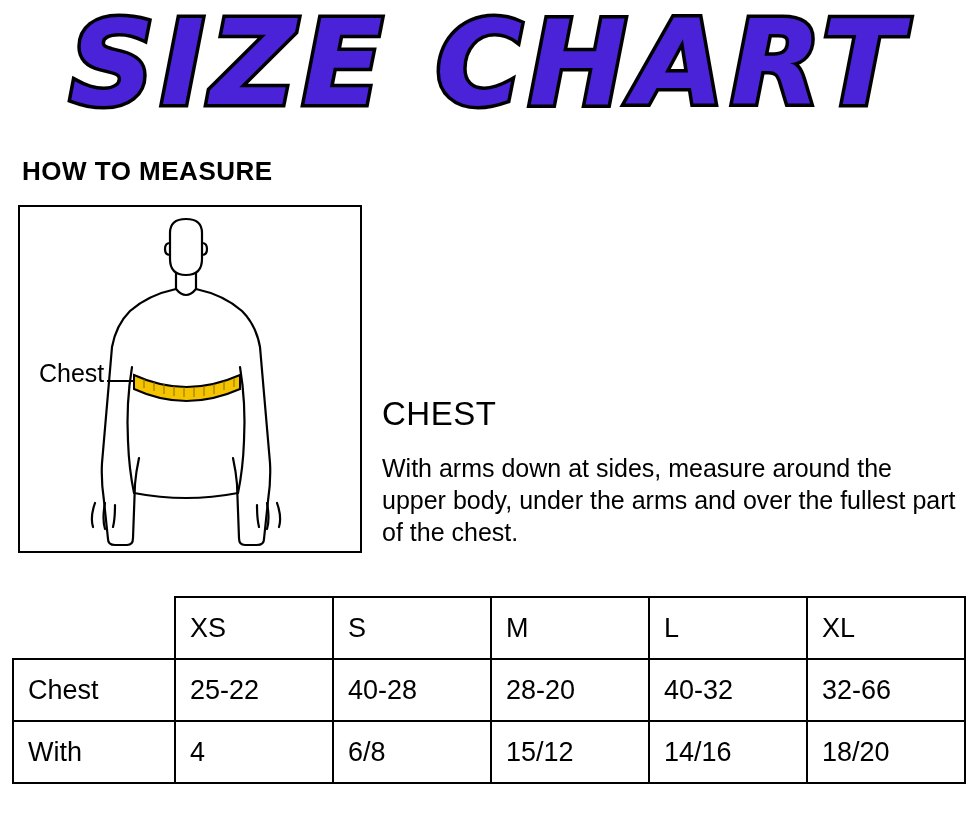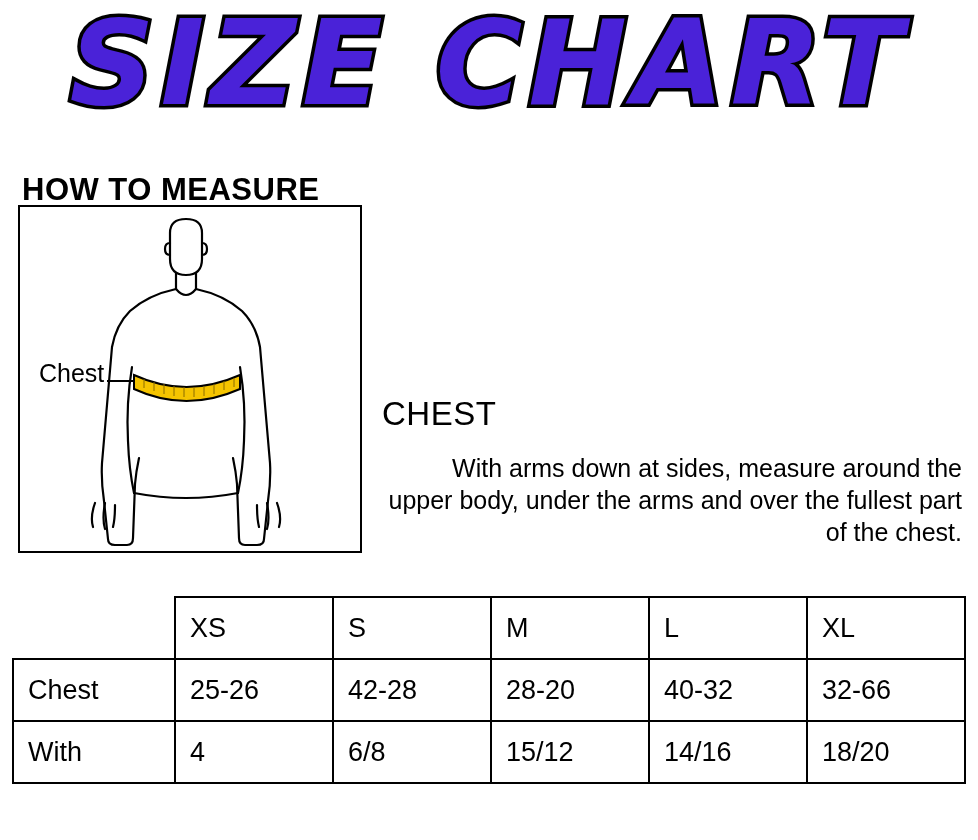--- a/index.html
+++ b/index.html
@@ -32,24 +32,24 @@
     color: #4a22d8;
     -webkit-text-stroke: 7px #000000;
     paint-order: stroke fill;
     white-space: nowrap;
   }
 
   
   .how-to {
     position: absolute;
     left: 22px;
-    top: 172px;
+    top: 156px;
     font-family: "Liberation Sans", sans-serif;
     font-weight: bold;
-    font-size: 31px;
+    font-size: 26px;
     letter-spacing: 0.5px;
   }
 
   
   .figure-box {
     position: absolute;
     left: 18px;
     top: 205px;
     width: 344px;
     height: 348px;
@@ -80,21 +80,20 @@
     font-family: "Liberation Sans", sans-serif;
   }
   .desc-body {
     position: absolute;
     left: 382px;
     top: 452px;
     width: 580px;
     font-size: 25px;
     line-height: 32px;
     font-family: "Liberation Sans", sans-serif;
-    text-align: right;
   }
 
   
   .size-table {
     position: absolute;
     left: 12px;
     top: 596px;
     width: 954px;
     border-collapse: collapse;
     table-layout: fixed;
@@ -173,22 +172,22 @@
       <tr>
     <td class="rowhead blank"></td>
     <td class="col">XS</td>
     <td class="col">S</td>
     <td class="col">M</td>
     <td class="col">L</td>
     <td class="col">XL</td>
   </tr>
   <tr>
     <td class="rowhead">Chest</td>
-    <td class="col">25-26</td>
-    <td class="col">42-28</td>
+    <td class="col">25-22</td>
+    <td class="col">40-28</td>
     <td class="col">28-20</td>
     <td class="col">40-32</td>
     <td class="col">32-66</td>
   </tr>
   <tr>
     <td class="rowhead">With</td>
     <td class="col">4</td>
     <td class="col">6/8</td>
     <td class="col">15/12</td>
     <td class="col">14/16</td>

